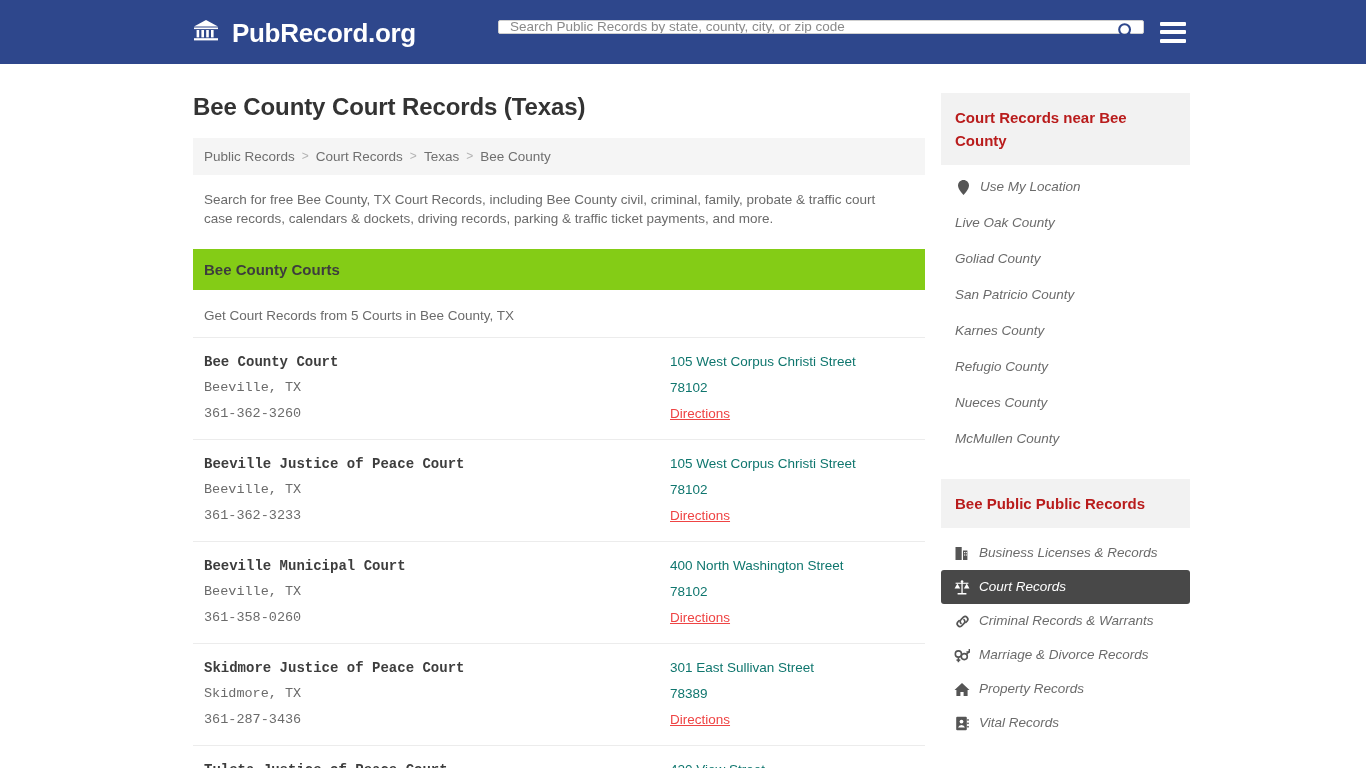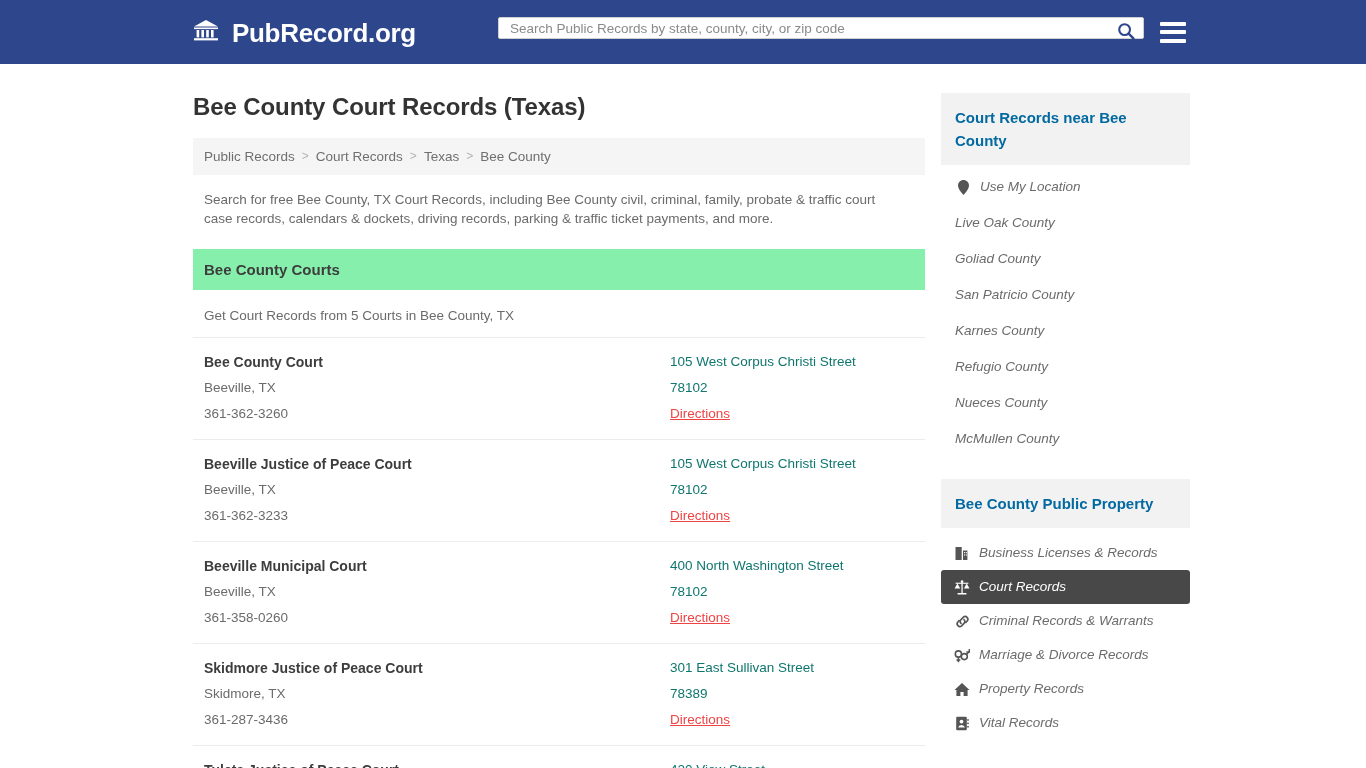--- a/index.html
+++ b/index.html
@@ -43,21 +43,21 @@
     gap: 16px;
     margin-left: 82px;
   }
   .search-wrap {
     position: relative;
     width: 646px;
     height: 30px;
   }
   .search-input {
     width: 100%;
-    height: 22px;
+    height: 14px;
     border: 1px solid #cfcfcf;
     border-radius: 2px;
     background: #ffffff;
     padding: 0 20px 0 11px;
     font-family: "Liberation Sans", sans-serif;
     font-size: 13.5px;
     color: #333;
     outline: none;
   }
   .search-input::placeholder { color: #8a8a8a; }
@@ -125,40 +125,40 @@
     font-size: 13.5px;
     line-height: 19px;
     color: #6b6b6b;
     padding: 15px 11px 0 11px;
     margin: 0 0 21px 0;
     max-width: 720px;
   }
 
   
   .section-head {
-    background: #86efac;
+    background: #84cc16;
     padding: 12px 11px;
     font-size: 15px;
     font-weight: bold;
     color: #3d3d3d;
   }
   .section-sub {
     font-size: 13.5px;
     color: #6b6b6b;
     padding: 18px 11px 14px 11px;
   }
 
   
   .court-row {
     display: flex;
     padding: 11px 11px 12px 11px;
     border-top: 1px solid #ececec;
   }
   .court-row:first-of-type { border-top: 0; }
-  .court-left { width: 466px; flex: 0 0 466px; }
+  .court-left { width: 466px; flex: 0 0 466px; font-family: Liberation Mono, monospace; }
   .court-right { flex: 1 1 auto; }
   .court-name {
     font-size: 14px;
     font-weight: bold;
     color: #3d3d3d;
     line-height: 26px;
   }
   .court-line {
     font-size: 13.5px;
     color: #6b6b6b;
@@ -177,21 +177,21 @@
     cursor: pointer;
     display: inline-block;
   }
 
   
   .side-card-head {
     background: #f2f2f2;
     padding: 13px 14px;
     font-size: 15px;
     font-weight: bold;
-    color: #0369a1;
+    color: #b91c1c;
     line-height: 23px;
   }
   .side-list { padding: 4px 0 0 0; }
   .side-item {
     display: flex;
     align-items: center;
     gap: 9px;
     padding: 9px 14px;
     font-size: 13.5px;
     color: #6b6b6b;
@@ -371,21 +371,21 @@
       </div>
       <div class="side-item">
         <span class="label">Nueces County</span>
       </div>
       <div class="side-item">
         <span class="label">McMullen County</span>
       </div>
     </div>
 
     <div class="records-card">
-      <div class="side-card-head">Bee County Public Property</div>
+      <div class="side-card-head">Bee Public Public Records</div>
 
       <div class="records-list">
 
         <div class="side-item">
           <span class="side-icon">
             <svg width="15" height="15" viewBox="0 0 15 15" aria-hidden="true">
               <rect x="0.5" y="1" width="6.2" height="13" fill="#555555"></rect>
               <rect x="8" y="4.5" width="4.4" height="9.5" fill="#555555"></rect>
               <rect x="9.1" y="6" width="1" height="1.2" fill="#ffffff"></rect>
               <rect x="10.8" y="6" width="1" height="1.2" fill="#ffffff"></rect>

